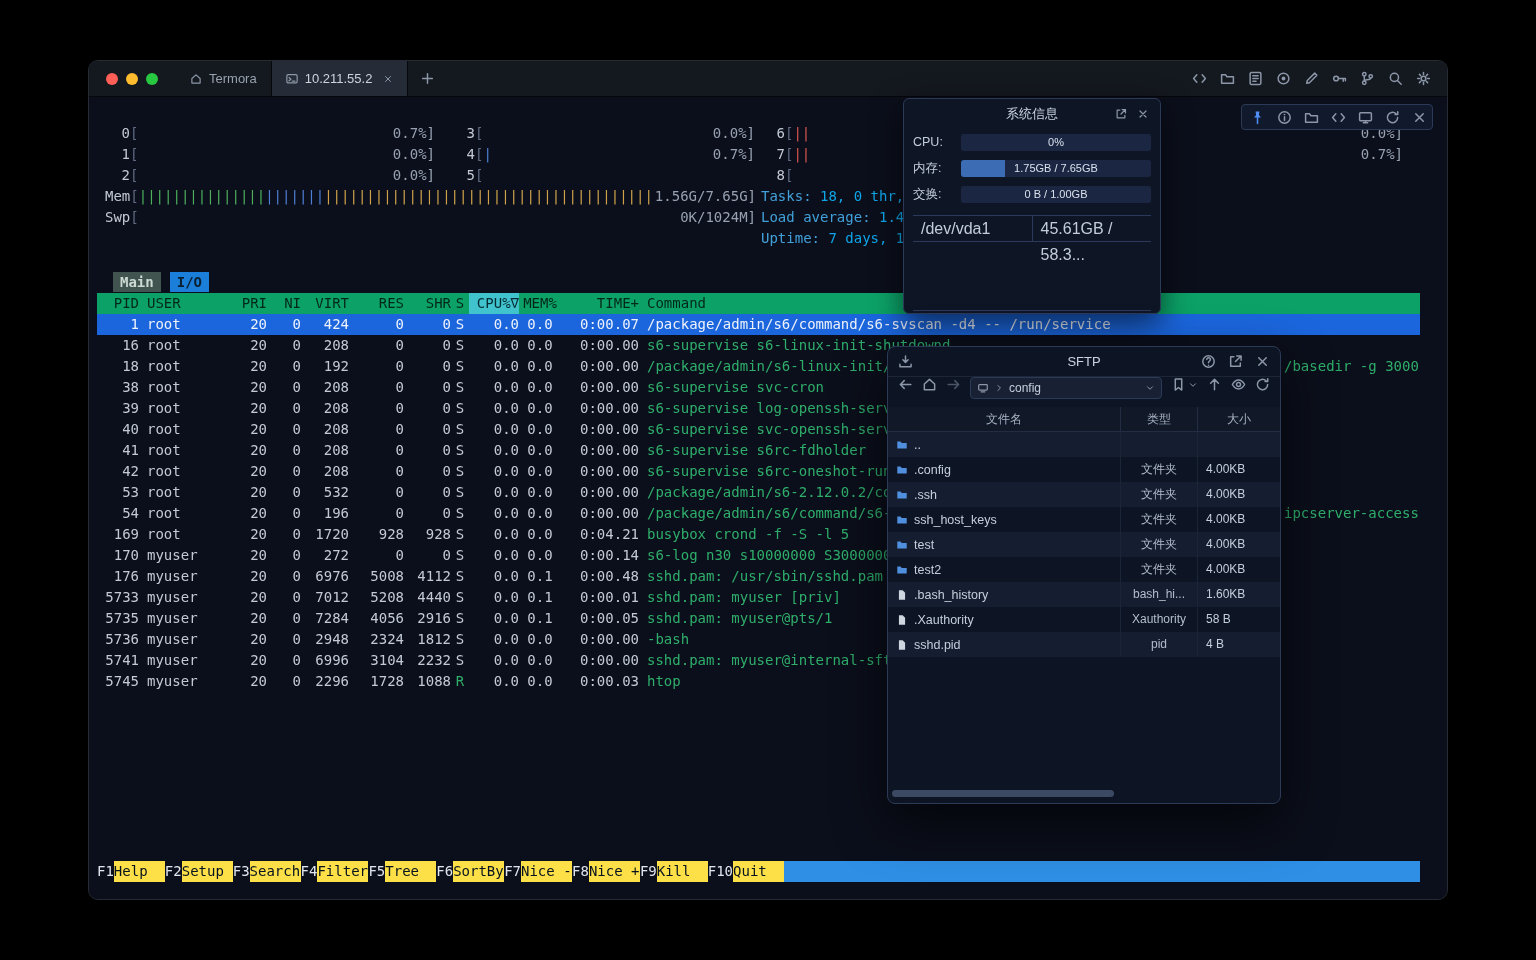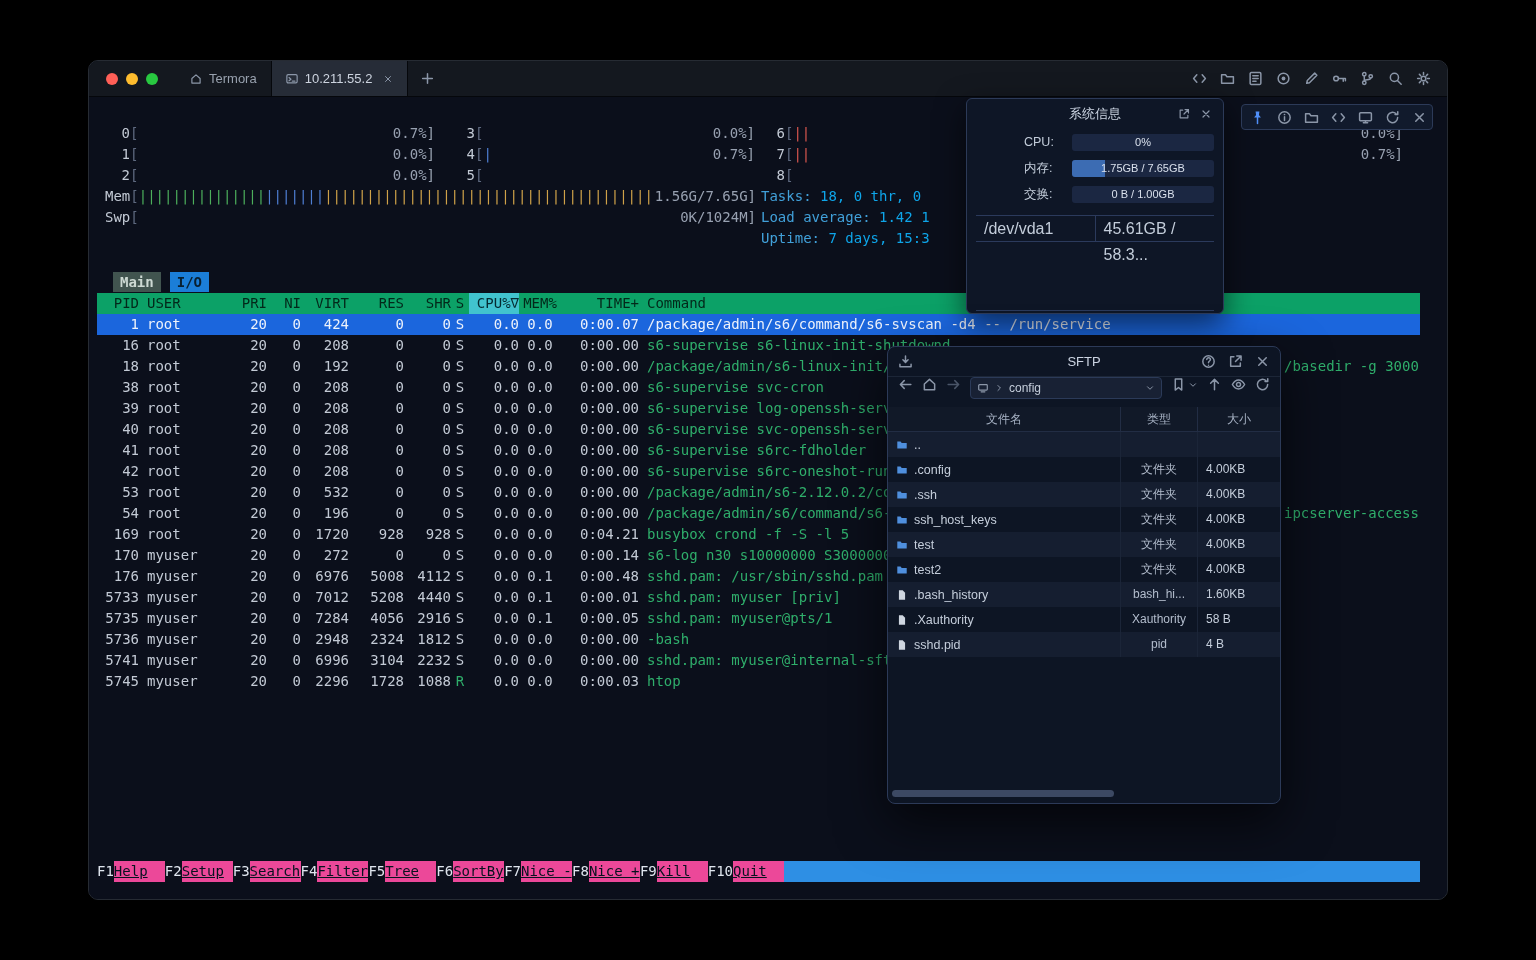--- a/index.html
+++ b/index.html
@@ -69,32 +69,32 @@
   .c-cmd { flex:1; margin-left:8px; white-space:pre; overflow:hidden; }
   .phead .c-cpu { background:#41c3ce; color:#052a30; }
   .prow .c-cmd { color:#2fae6b; }
   .prow .c-s.run { color:#2fae6b; }
   .prow.selected { background:#1b66dd; }
   .prow.selected span { color:#edf2fb; }
   .tfrag { position:absolute; left:1195px; color:#2fae6b; white-space:pre; }
 
   .fnbar { position:absolute; left:8px; right:27px; bottom:17px; height:21px; line-height:21px; display:flex; }
   .fkey { color:#dfe5ee; white-space:pre; }
-  .flabel { background:#ec4899; color:#06121f; min-width:51px; white-space:pre;text-decoration:underline; }
+  .flabel { background:#fde047; color:#06121f; min-width:51px; white-space:pre; }
   .fnfill { flex:1; background:#2e8fe4; }
 
   
-  .sysinfo { position:absolute; left:877px; top:37px; width:258px; height:216px;
+  .sysinfo { position:absolute; left:814px; top:37px; width:258px; height:216px;
     background:#0e1626; border:1px solid #2c3a58; border-radius:6px; z-index:5;
     box-shadow:0 10px 30px rgba(0,0,0,.6); padding:0 9px; font-size:12.5px; color:#c3cdda; }
   .sys-title { position:relative; height:30px; display:flex; align-items:center; justify-content:center;
     font-size:13px; color:#cdd6e4; }
   .sys-title-icons { position:absolute; right:2px; top:0; height:30px; display:flex; align-items:center; gap:10px; }
   .sys-row { display:flex; align-items:center; height:26px; gap:6px; }
-  .slab { width:42px;margin-left:48px; }
+  .slab { width:42px; }
   .sbar { flex:1; height:17px; background:#1b2742; border-radius:3px; position:relative; overflow:hidden; }
   .sfill { position:absolute; left:0; top:0; bottom:0; background:#3c6cb3; }
   .stext { position:relative; text-align:center; line-height:17px; font-size:11px; color:#d9e0ec; }
   .fstable { margin-top:8px; border-top:1px solid #2b3a5c; border-bottom:1px solid #2b3a5c; height:96px; }
   .fsh { display:flex; height:26px; line-height:26px; border-bottom:1px solid #2b3a5c; font-size:12px; color:#c2cbd9; }
   .fsh span { flex:1; text-align:center; }
   .fsh span:first-child { border-right:1px solid #2b3a5c; }
   .fsr { display:flex; height:26px; line-height:26px; border-bottom:1px solid #2b3a5c; font-size:16px; }
   .fsr span { flex:1; padding-left:8px; }
   .fsr span:first-child { border-right:1px solid #2b3a5c; }

